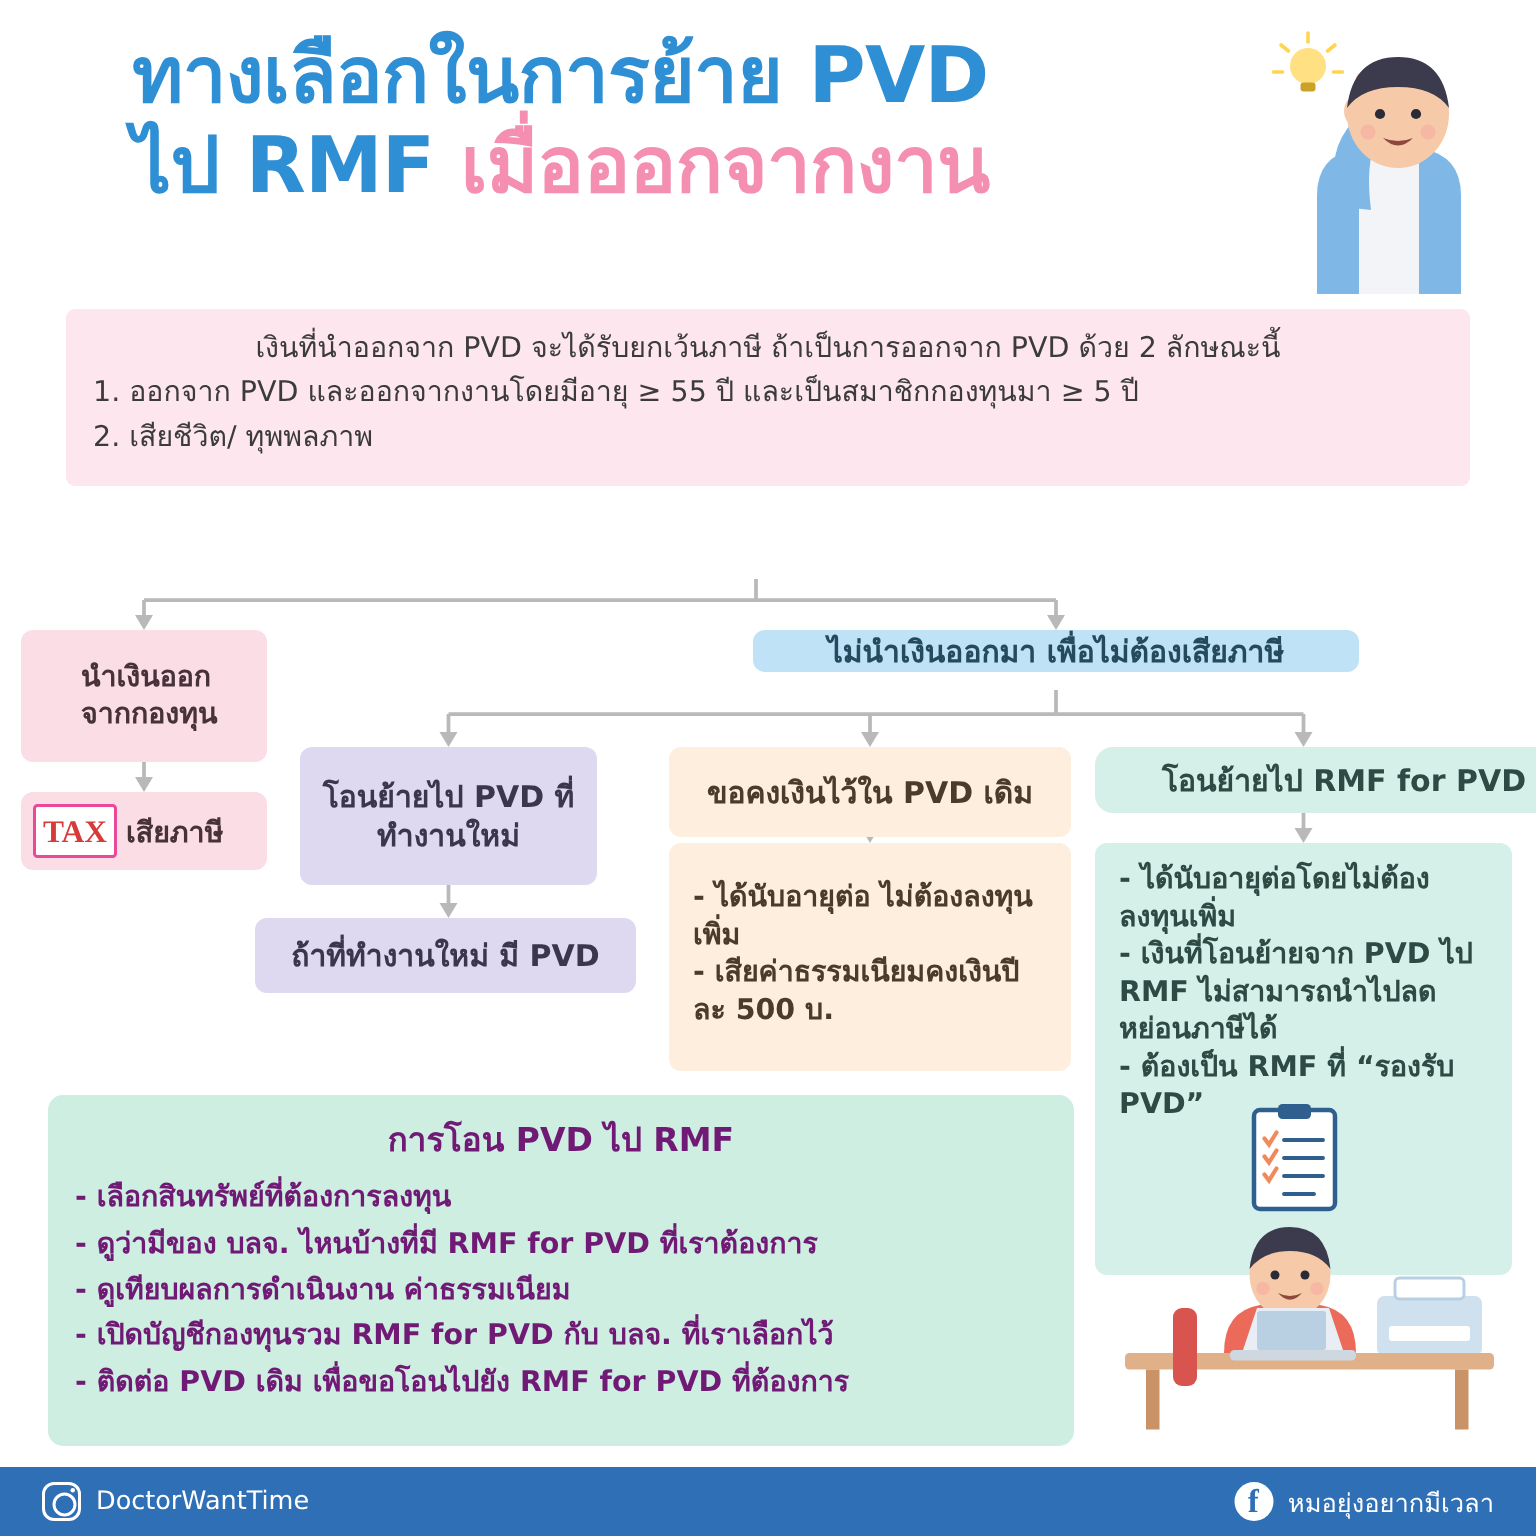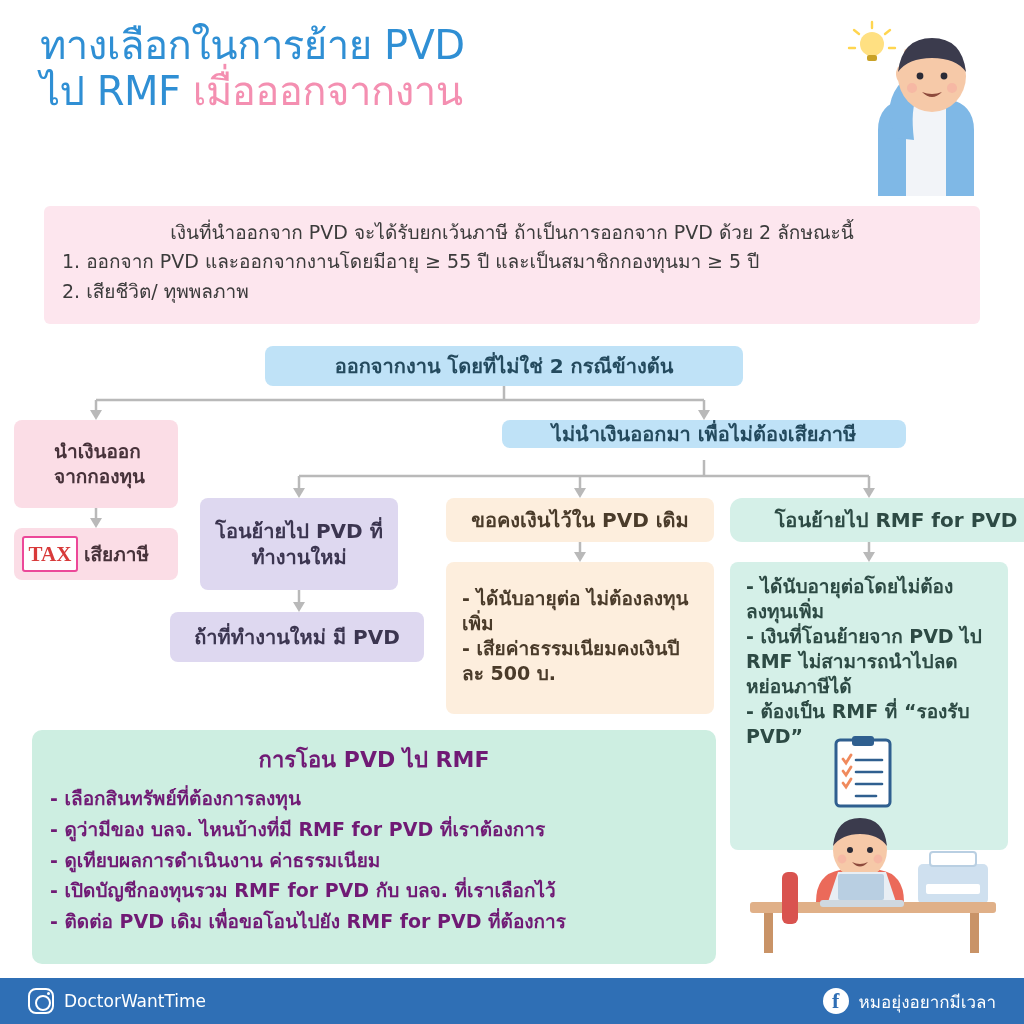--- a/index.html
+++ b/index.html
@@ -8,21 +8,21 @@
     width:1024px; height:1024px;
     background:#ffffff;
     font-family:"DejaVu Sans", sans-serif;
     position:relative;
     overflow:hidden;
   }
   #canvas { position:absolute; inset:0; }
 
   
   .title-wrap { position:absolute; left:40px; top:22px; width:830px; }
-  .title-line { font-size:40px; font-weight:normal; line-height:1.15; letter-spacing:-0.5px; }
+  .title-line { font-size:52px; font-weight:bold; line-height:1.15; letter-spacing:-0.5px;margin-left:48px; }
   .t-blue { color:#2f8fd4; }
   .t-pink { color:#f48fb1; }
 
   
   .mascot1 { position:absolute; right:20px; top:18px; width:160px; height:180px; }
 
   
   .pink-note {
     position:absolute; left:44px; top:206px; width:936px; height:118px;
     background:#fde6ee; border-radius:6px; padding:12px 18px;
@@ -49,21 +49,21 @@
   .tax-badge { width:56px; height:36px; background:#ffffff; border:2px solid #ec4899; border-radius:3px;
                color:#d83a3a; font-weight:bold; font-size:21px; display:flex; align-items:center; justify-content:center;
                font-family:"Liberation Serif", serif; }
   .tax-label { font-size:19px; font-weight:bold; color:#47323a; }
 
   #node-transfer-pvd { left:200px; top:498px; width:198px; height:92px; font-size:20px; font-weight:bold;
                        display:flex; align-items:center; justify-content:center; text-align:center; }
   #node-ifnew        { left:170px; top:612px; width:254px; height:50px; font-size:20px; font-weight:bold;
                        display:flex; align-items:center; justify-content:center; text-align:center; }
 
-  #node-keep        { left:446px; top:498px; width:268px; height:44px; font-size:20px; font-weight:bold;
+  #node-keep        { left:446px; top:498px; width:268px; height:60px; font-size:20px; font-weight:bold;
                       display:flex; align-items:center; justify-content:center; }
   #node-keep-detail { left:446px; top:562px; width:268px; height:152px; font-size:19px; font-weight:bold; padding:24px 16px; }
 
   #node-rmf         { left:730px; top:498px; width:332px; height:44px; font-size:20px; font-weight:bold;
                       display:flex; align-items:center; justify-content:center;border-radius:12px; }
   #node-rmf-detail  { left:730px; top:562px; width:278px; height:288px; font-size:19px; font-weight:bold; padding:12px 16px; }
 
   
   #panel-howto {
     position:absolute; left:32px; top:730px; width:684px; height:234px;
@@ -171,21 +171,20 @@
       <polygon points="96,528 90,518 102,518"></polygon>
       <polygon points="299,498 293,488 305,488"></polygon>
       <polygon points="580,498 574,488 586,488"></polygon>
       <polygon points="869,498 863,488 875,488"></polygon>
       <polygon points="580,562 574,552 586,552"></polygon>
       <polygon points="869,562 863,552 875,552"></polygon>
       <polygon points="299,612 293,602 305,602"></polygon>
     </g>
   </svg>
 
-  <div id="node-exit" class="box box-blue center">ออกจากงาน โดยที่ไม่ใช่ 2 กรณีข้างต้น</div>
 
   <div id="node-withdraw" class="box box-pink center">นำเงินออกจากกองทุน</div>
 
   <div id="node-tax-row">
     <div class="tax-badge">TAX</div>
     <div class="tax-label">เสียภาษี</div>
   </div>
 
   <div id="node-nowithdraw" class="box box-blue center">ไม่นำเงินออกมา เพื่อไม่ต้องเสียภาษี</div>
 

